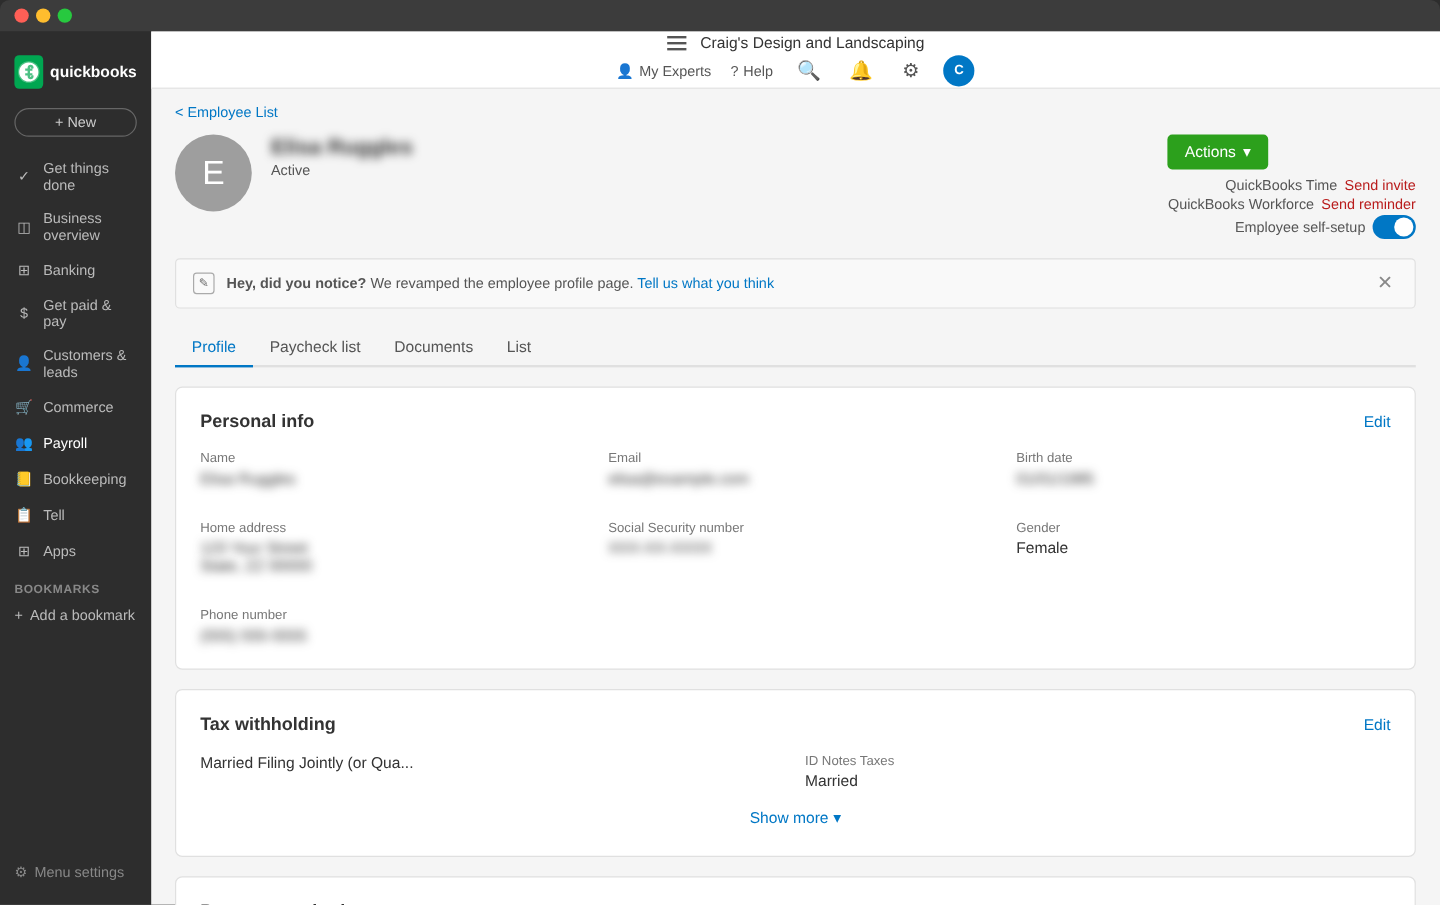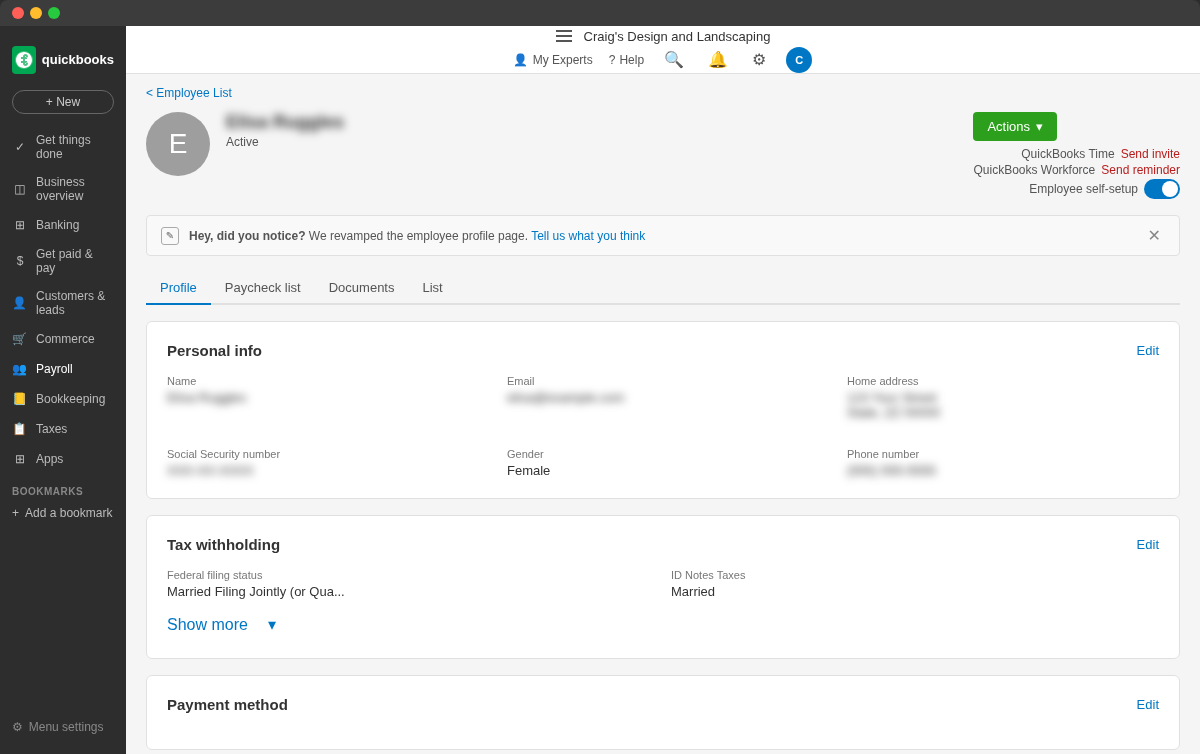--- a/index.html
+++ b/index.html
@@ -82,21 +82,21 @@
     .card-title { font-size: 15px; font-weight: 600; color: #333; }
     .edit-link { color: #0077c5; font-size: 13px; cursor: pointer; text-decoration: none; }
 
     .info-grid { display: grid; grid-template-columns: repeat(3, 1fr); gap: 28px; }
     .info-field { }
     .info-label { font-size: 11px; color: #777; margin-bottom: 3px; }
     .info-value { font-size: 13px; color: #333; }
 
     
     .tax-grid { display: grid; grid-template-columns: 1fr 1fr; gap: 16px; margin-bottom: 12px; }
-    .show-more { text-align: center; color: #0077c5; font-size: 16px; cursor: pointer; display: flex; align-items: center; justify-content: flex-start; gap: 20px; padding: 4px 0; }
+    .show-more { text-align: center; color: #0077c5; font-size: 13px; cursor: pointer; display: flex; align-items: center; justify-content: center; gap: 4px; padding: 4px 0; }
 
     
     .page-content::-webkit-scrollbar { width: 6px; }
     .page-content::-webkit-scrollbar-thumb { background: #ccc; border-radius: 3px; }
     .page-content::-webkit-scrollbar-track { background: transparent; }
 
     
     .blurred-text { filter: blur(4px); user-select: none; }
   </style>
 </head>
@@ -154,21 +154,21 @@
     <div class="sidebar-item active">
       <div class="sidebar-icon">👥</div>
       <span>Payroll</span>
     </div>
     <div class="sidebar-item">
       <div class="sidebar-icon">📒</div>
       <span>Bookkeeping</span>
     </div>
     <div class="sidebar-item">
       <div class="sidebar-icon">📋</div>
-      <span>Taxes</span>
+      <span>Tell</span>
     </div>
     <div class="sidebar-item">
       <div class="sidebar-icon">⊞</div>
       <span>Apps</span>
     </div>
 
     <div class="sidebar-section-title">BOOKMARKS</div>
     <div class="sidebar-bookmark">
       <span>+</span>
       <span>Add a bookmark</span>
@@ -271,20 +271,24 @@
         <div class="info-grid">
           <div class="info-field">
             <div class="info-label">Name</div>
             <div class="info-value blurred-text">Elisa Ruggles</div>
           </div>
           <div class="info-field">
             <div class="info-label">Email</div>
             <div class="info-value blurred-text">elisa@example.com</div>
           </div>
           <div class="info-field">
+            <div class="info-label">Birth date</div>
+            <div class="info-value blurred-text">01/01/1985</div>
+          </div>
+          <div class="info-field">
             <div class="info-label">Home address</div>
             <div class="info-value blurred-text">123 Your Street</div>
             <div class="info-value blurred-text">State, ZZ 00000</div>
           </div>
           <div class="info-field">
             <div class="info-label">Social Security number</div>
             <div class="info-value blurred-text">XXX-XX-XXXX</div>
           </div>
           <div class="info-field">
             <div class="info-label">Gender</div>
@@ -297,21 +301,20 @@
         </div>
       </div>
 
       <div class="card">
         <div class="card-header">
           <span class="card-title">Tax withholding</span>
           <a href="#" class="edit-link">Edit</a>
         </div>
         <div class="tax-grid">
           <div class="info-field">
-            <div class="info-label">Federal filing status</div>
             <div class="info-value">Married Filing Jointly (or Qua...</div>
           </div>
           <div class="info-field">
             <div class="info-label">ID Notes Taxes</div>
             <div class="info-value">Married</div>
           </div>
         </div>
         <div class="show-more">
           <span>Show more</span>
           <span>▾</span>

